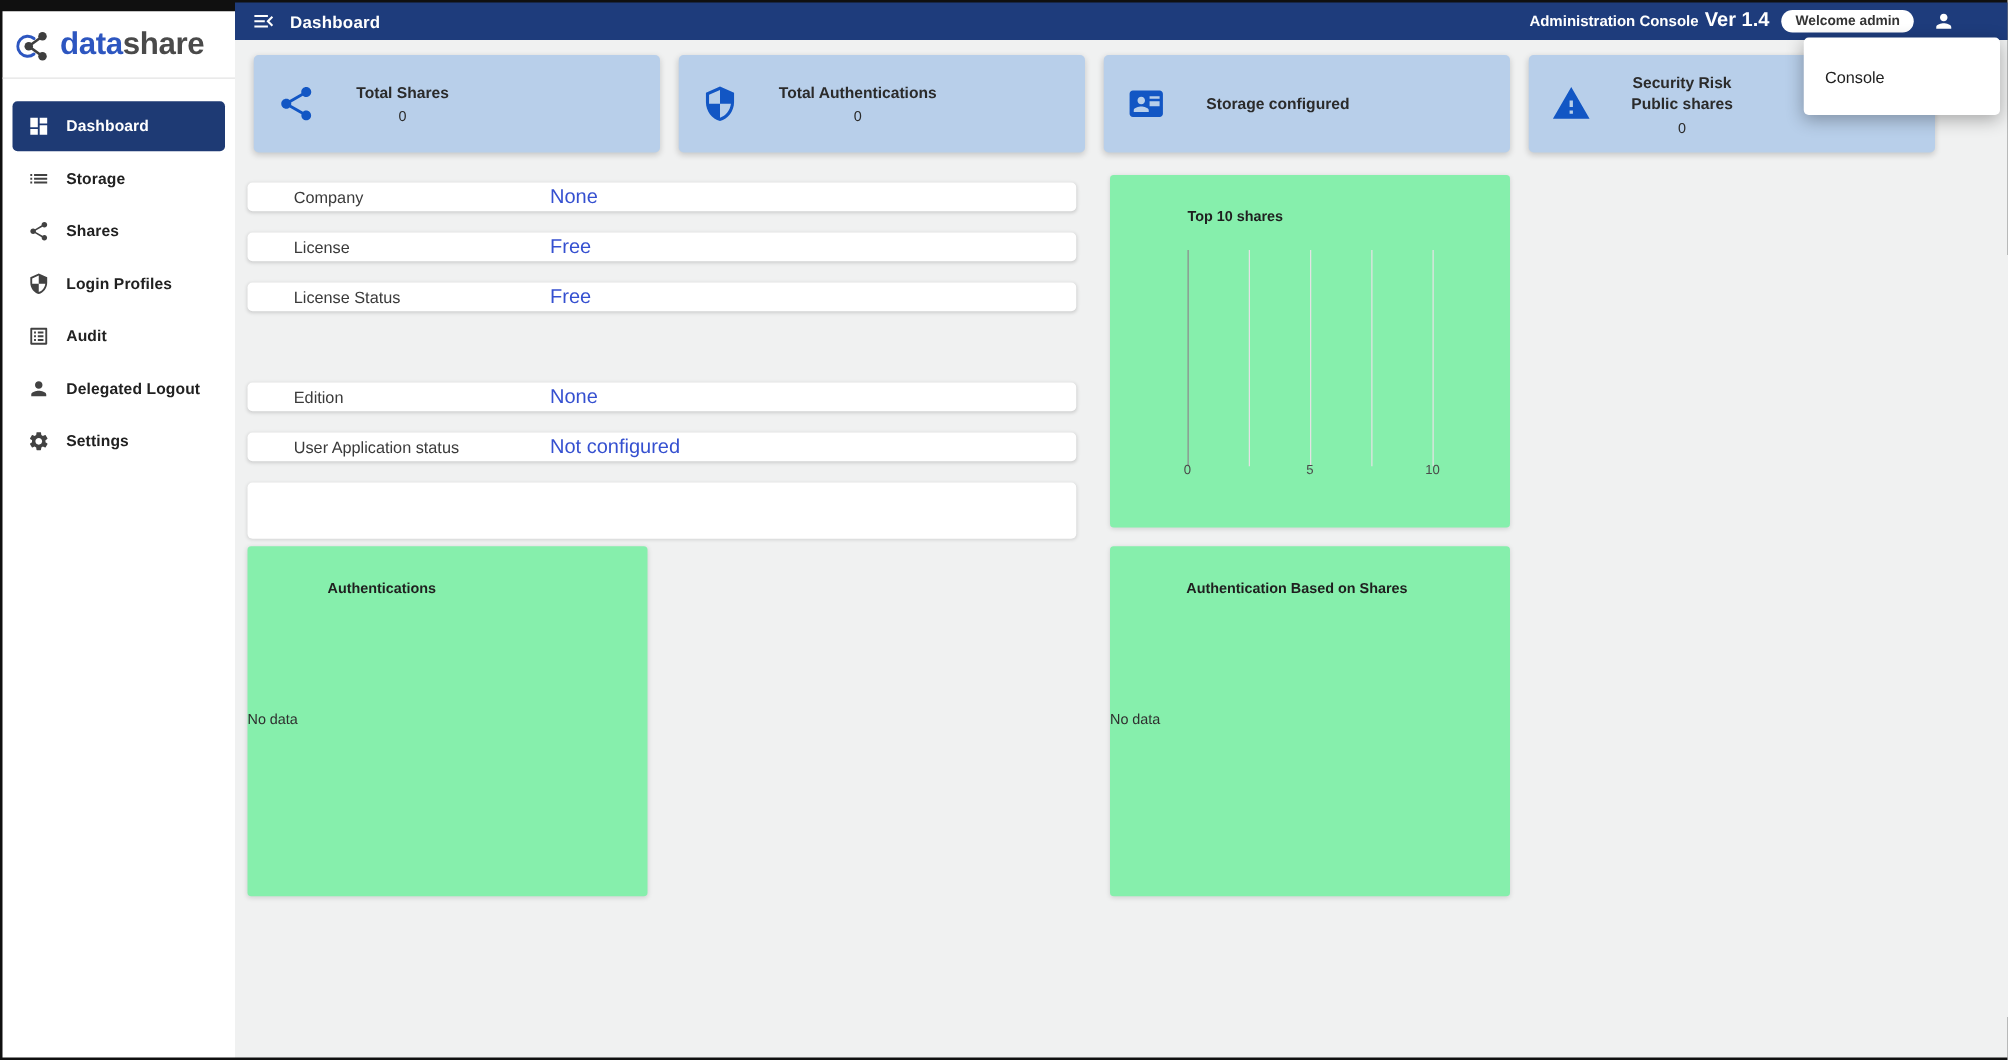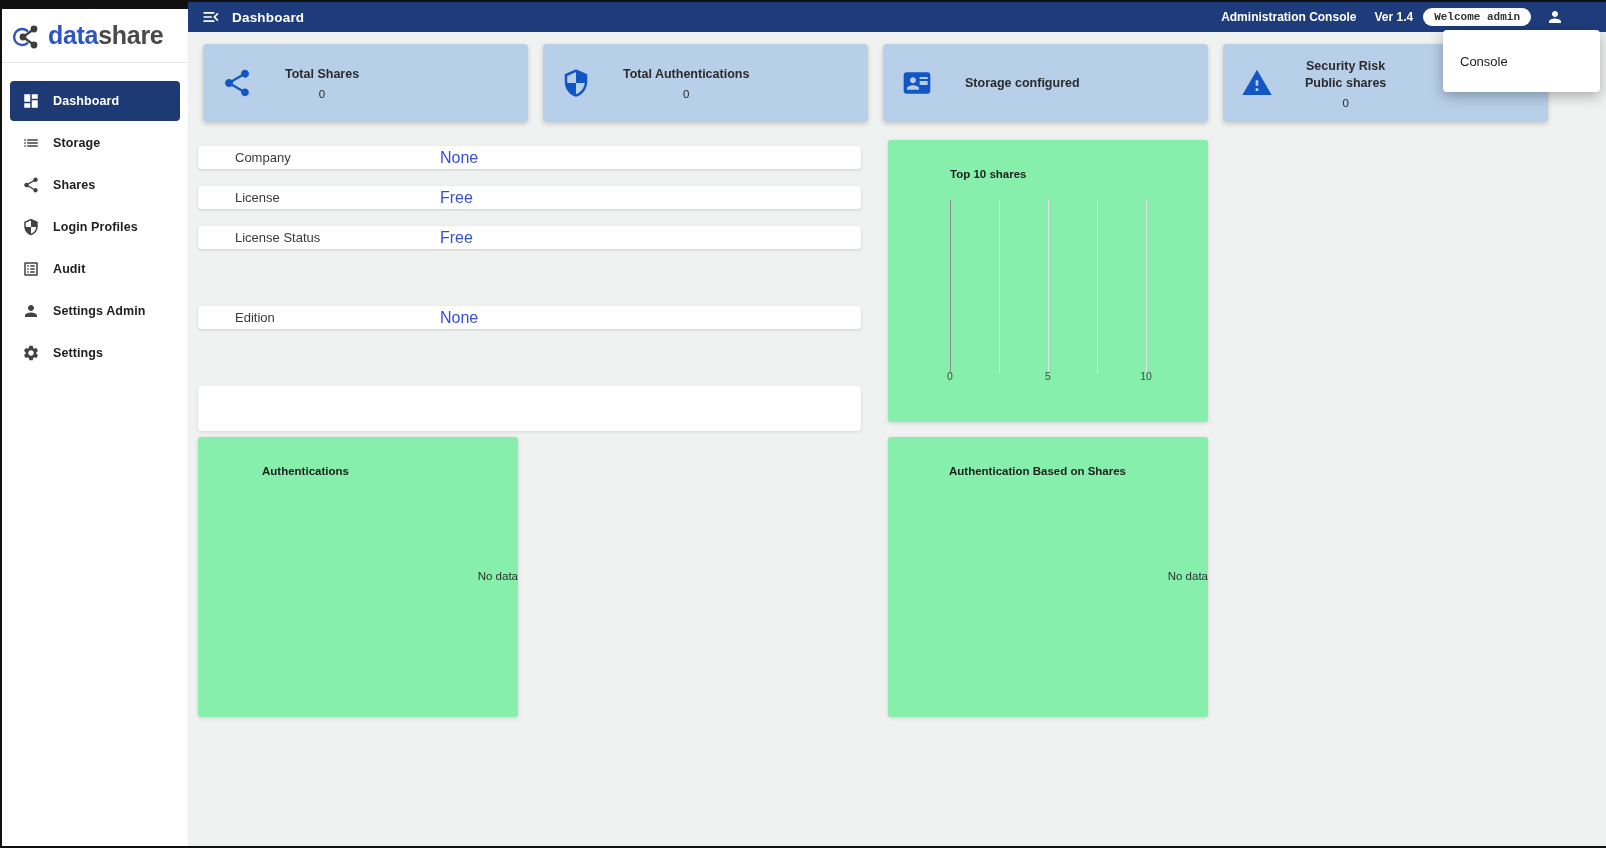--- a/index.html
+++ b/index.html
@@ -13,24 +13,24 @@
 
   
   .topbar{
     position:absolute;left:188px;top:2px;right:0;height:30px;
     background:#1e3c7c;display:flex;align-items:center;color:#fff;z-index:5;
   }
   .menu-open-btn{width:20px;height:20px;margin-left:13px;color:#fff;cursor:pointer}
   .topbar-title{margin-left:11px;font-size:13.5px;font-weight:700;letter-spacing:.2px}
   .topbar-right{margin-left:auto;display:flex;align-items:center;margin-right:42px}
   .console-label{font-size:12px;font-weight:700}
-  .version{font-size:12px;font-weight:700;margin-left:18px}
+  .version{font-size:16px;font-weight:700;margin-left:5px}
   .welcome-pill{
     background:#fff;color:#333;font-size:11px;font-weight:700;
-    padding:3px 11px;border-radius:11px;margin-left:10px;cursor:pointer;white-space:nowrap;font-family:Liberation Mono, monospace;
+    padding:3px 11px;border-radius:11px;margin-left:10px;cursor:pointer;white-space:nowrap;
   }
   .person-btn{width:18px;height:18px;color:#fff;margin-left:15px;cursor:pointer}
 
   
   .sidebar{position:absolute;left:2px;top:9px;width:186px;bottom:2px;background:#fff;z-index:4}
   .sidebar-header{height:53px;border-bottom:1px solid #e4e4e4;display:flex;align-items:center;padding-left:11px}
   .brand{display:flex;align-items:center}
   .brand-word{font-size:25px;font-weight:700;margin-left:5px;letter-spacing:-.3px;line-height:1}
   .brand-primary{color:#2d56c0}
   .brand-secondary{color:#4a4a4a}
@@ -64,21 +64,21 @@
   .info-tail{
     position:absolute;left:10px;width:663px;height:45px;top:354px;background:#fff;border-radius:4px;
     box-shadow:0 1px 3px rgba(0,0,0,.12);
   }
 
   .panel{
     position:absolute;width:320px;background:#86efac;border-radius:3px;
     box-shadow:0 1px 4px rgba(0,0,0,.13);
   }
   .panel-title{position:absolute;font-size:11.5px;font-weight:700;color:#1f1f1f;white-space:nowrap}
-  .no-data{position:absolute;width:100%;text-align:right;font-size:11.5px;color:#2f2f2f}
+  .no-data{position:absolute;width:100%;text-align:left;font-size:11.5px;color:#2f2f2f}
 
   .gridline{position:absolute;width:1px;background:#e3e3e3}
   .gridline.axis{background:#8c8c8c}
   .tick-label{position:absolute;width:24px;text-align:center;font-size:10.5px;color:#4a4a4a}
 
   
   .user-menu{
     position:absolute;left:1443px;top:30px;width:157px;background:#fff;border-radius:4px;
     box-shadow:0 4px 14px rgba(0,0,0,.3);padding:10px 0;z-index:20;
   }
@@ -130,21 +130,21 @@
     <div class="nav-item">
       <svg class="nicon" viewBox="0 0 24 24">
           <path fill="currentColor" d="M11 7h6v2h-6zm0 4h6v2h-6zm0 4h6v2h-6zM7 7h2v2H7zm0 4h2v2H7zm0 4h2v2H7zM20.1 3H3.9c-.5 0-.9.4-.9.9v16.2c0 .4.4.9.9.9h16.2c.4 0 .9-.5.9-.9V3.9c0-.5-.5-.9-.9-.9zM19 19H5V5h14v14z"></path>
         </svg>
       <span class="nlabel">Audit</span>
     </div>
     <div class="nav-item">
       <svg class="nicon" viewBox="0 0 24 24">
           <path fill="currentColor" d="M12 12c2.21 0 4-1.79 4-4s-1.79-4-4-4-4 1.79-4 4 1.79 4 4 4zm0 2c-2.67 0-8 1.34-8 4v2h16v-2c0-2.66-5.33-4-8-4z"></path>
         </svg>
-      <span class="nlabel">Settings Admin</span>
+      <span class="nlabel">Delegated Logout</span>
     </div>
     <div class="nav-item">
       <svg class="nicon" viewBox="0 0 24 24">
           <path fill="currentColor" d="M19.14 12.94c.04-.3.06-.61.06-.94 0-.32-.02-.64-.07-.94l2.03-1.58c.18-.14.23-.41.12-.61l-1.92-3.32c-.12-.22-.37-.29-.59-.22l-2.39.96c-.5-.38-1.03-.7-1.62-.94l-.36-2.54c-.04-.24-.24-.41-.48-.41h-3.84c-.24 0-.43.17-.47.41l-.36 2.54c-.59.24-1.13.57-1.62.94l-2.39-.96c-.22-.08-.47 0-.59.22L2.74 8.87c-.12.21-.08.47.12.61l2.03 1.58c-.05.3-.09.63-.09.94s.02.64.07.94l-2.03 1.58c-.18.14-.23.41-.12.61l1.92 3.32c.12.22.37.29.59.22l2.39-.96c.5.38 1.03.7 1.62.94l.36 2.54c.05.24.24.41.48.41h3.84c.24 0 .44-.17.47-.41l.36-2.54c.59-.24 1.13-.56 1.62-.94l2.39.96c.22.08.47 0 .59-.22l1.92-3.32c.12-.22.07-.47-.12-.61l-2.01-1.58zM12 15.6c-1.98 0-3.6-1.62-3.6-3.6s1.62-3.6 3.6-3.6 3.6 1.62 3.6 3.6-1.62 3.6-3.6 3.6z"></path>
         </svg>
       <span class="nlabel">Settings</span>
     </div>
   </div>
 </div>
 
@@ -214,20 +214,24 @@
     <span class="info-label">License</span>
     <span class="info-value">Free</span>
   </div>
   <div class="info-row" style="top:194px">
     <span class="info-label">License Status</span>
     <span class="info-value">Free</span>
   </div>
   <div class="info-row" style="top:274px">
     <span class="info-label">Edition</span>
     <span class="info-value">None</span>
+  </div>
+  <div class="info-row" style="top:314px">
+    <span class="info-label">User Application status</span>
+    <span class="info-value">Not configured</span>
   </div>
   <div class="info-tail"></div>
 
   <div class="panel" style="left:700px;top:108px;height:282px">
     <div class="panel-title" style="left:62px;top:28px">Top 10 shares</div>
     <div style="position:absolute;left:0;top:0;width:100%;height:100%">
         <div class="gridline axis" style="left: 62px; top: 60px; height: 173px;"></div>
         <div class="gridline" style="left: 111px; top: 60px; height: 173px;"></div>
         <div class="gridline" style="left: 160px; top: 60px; height: 173px;"></div>
         <div class="gridline" style="left: 209px; top: 60px; height: 173px;"></div>

